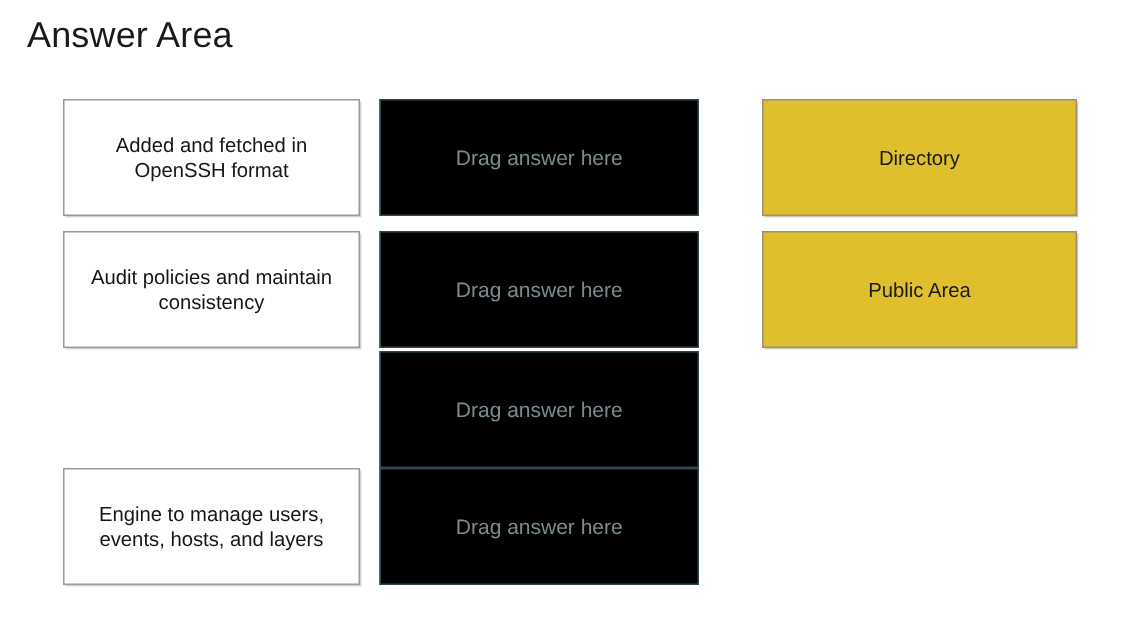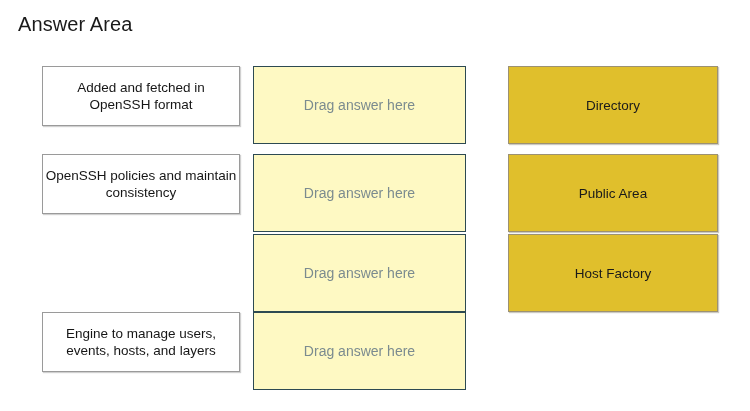--- a/index.html
+++ b/index.html
@@ -14,21 +14,21 @@
     position: relative;
     overflow: hidden;
     font-family: "Liberation Sans", sans-serif;
     -webkit-font-smoothing: antialiased;
   }
 
   #page-title {
     position: absolute;
     left: 18px;
     top: 10px;
-    font-size: 20px;
+    font-size: 24px;
     line-height: 28px;
     color: #1a1a1a;
     font-weight: 400;
     letter-spacing: 0.1px;
     white-space: nowrap;
   }
 
   #board {
     position: absolute;
     left: 0;
@@ -47,21 +47,21 @@
   .row-1 { top: 154px; }
   .row-2 { top: 234px; }
   .row-3 { top: 312px; }
 
   
   .prompt-card {
     position: absolute;
     left: 42px;
     top: 0;
     width: 198px;
-    height: 60px;
+    height: 78px;
     box-sizing: border-box;
     background: #ffffff;
     border: 1px solid #9a9a9a;
     box-shadow: 1px 1px 1px rgba(120,120,120,0.35);
     display: flex;
     align-items: center;
     justify-content: center;
     padding: 0 2px;
   }
   .prompt-card .txt {
@@ -73,21 +73,21 @@
   }
 
   
   .drop-zone {
     position: absolute;
     left: 253px;
     top: 0;
     width: 213px;
     height: 78px;
     box-sizing: border-box;
-    background: #fef9c3;
+    background: #000000;
     border: 1px solid #2d4a52;
     display: flex;
     align-items: center;
     justify-content: center;
   }
   .drop-zone .placeholder {
     font-size: 14px;
     line-height: 17px;
     color: #7b8b8f;
     text-align: center;
@@ -132,37 +132,34 @@
     <div class="drop-zone">
       <span class="placeholder">Drag answer here</span>
     </div>
     <div class="answer-tile">
       <span class="txt">Directory</span>
     </div>
   </div>
 
   <div class="row row-1">
     <div class="prompt-card">
-      <span class="txt">OpenSSH policies and maintain
+      <span class="txt">Audit policies and maintain
 consistency</span>
     </div>
     <div class="drop-zone">
       <span class="placeholder">Drag answer here</span>
     </div>
     <div class="answer-tile">
       <span class="txt">Public Area</span>
     </div>
   </div>
 
   <div class="row row-2">
     <div class="drop-zone">
       <span class="placeholder">Drag answer here</span>
-    </div>
-    <div class="answer-tile">
-      <span class="txt">Host Factory</span>
     </div>
   </div>
 
   <div class="row row-3">
     <div class="prompt-card">
       <span class="txt">Engine to manage users,
 events, hosts, and layers</span>
     </div>
     <div class="drop-zone">
       <span class="placeholder">Drag answer here</span>

